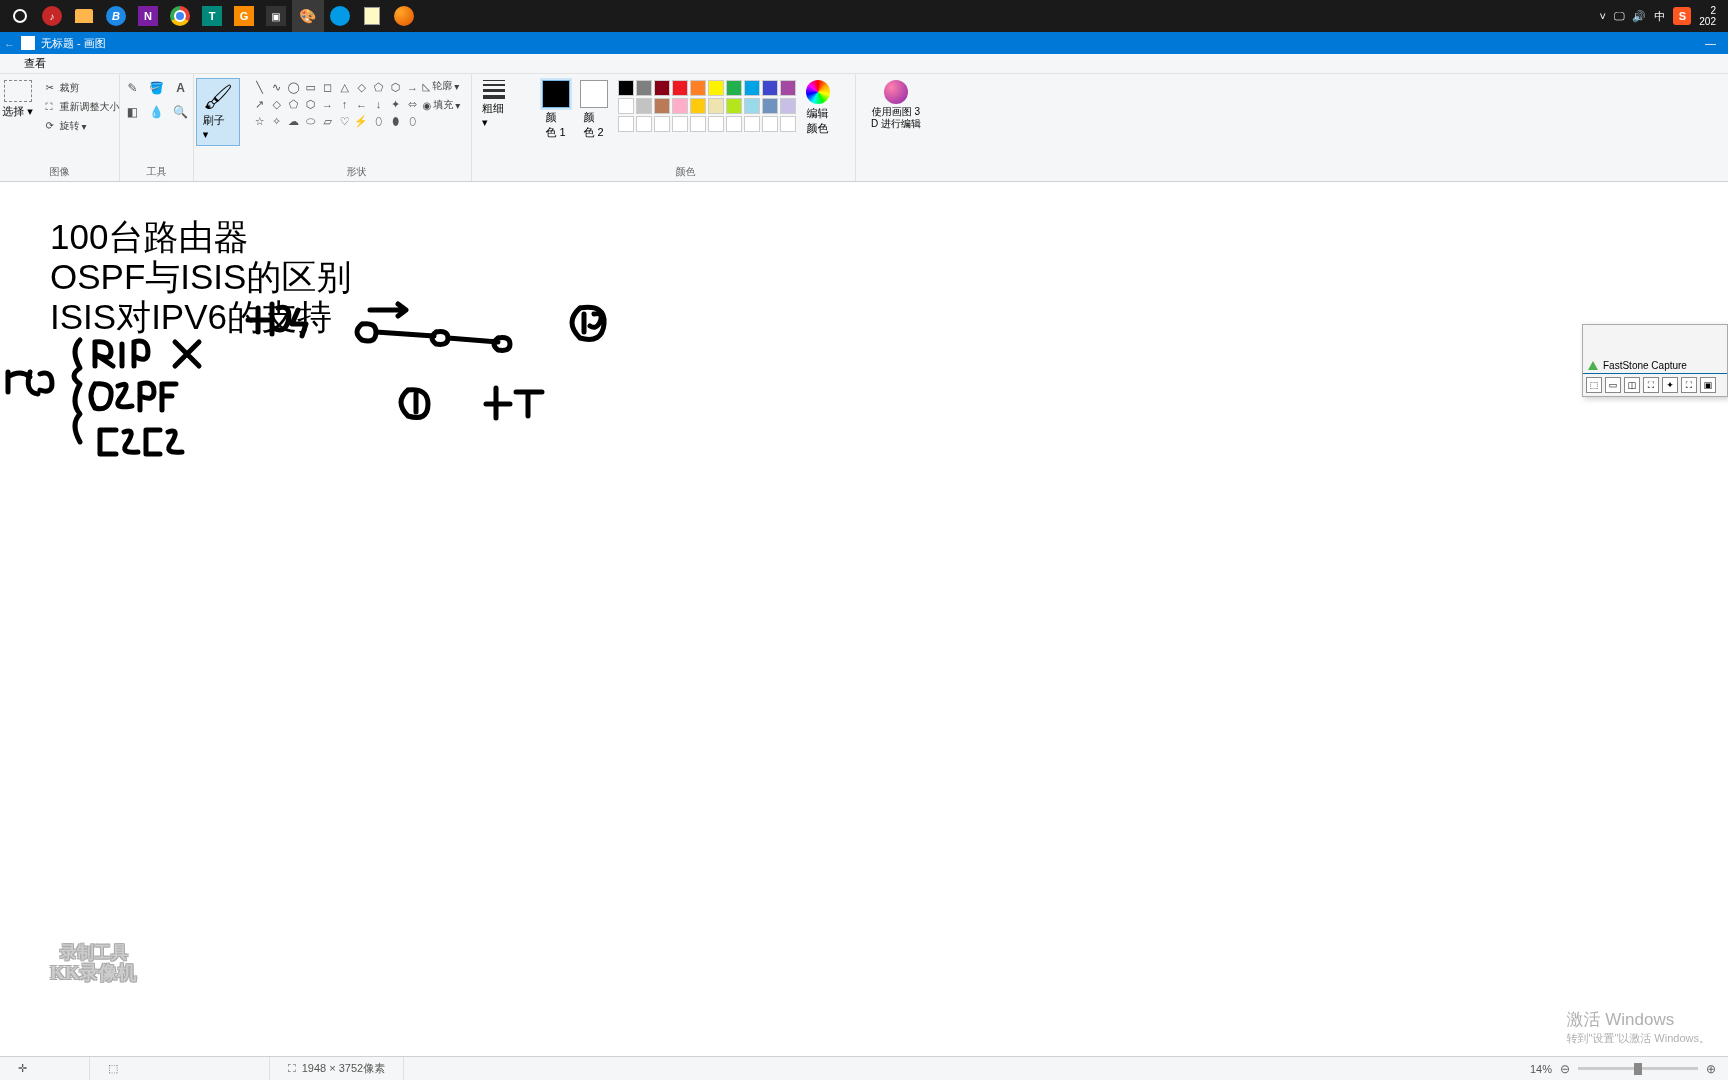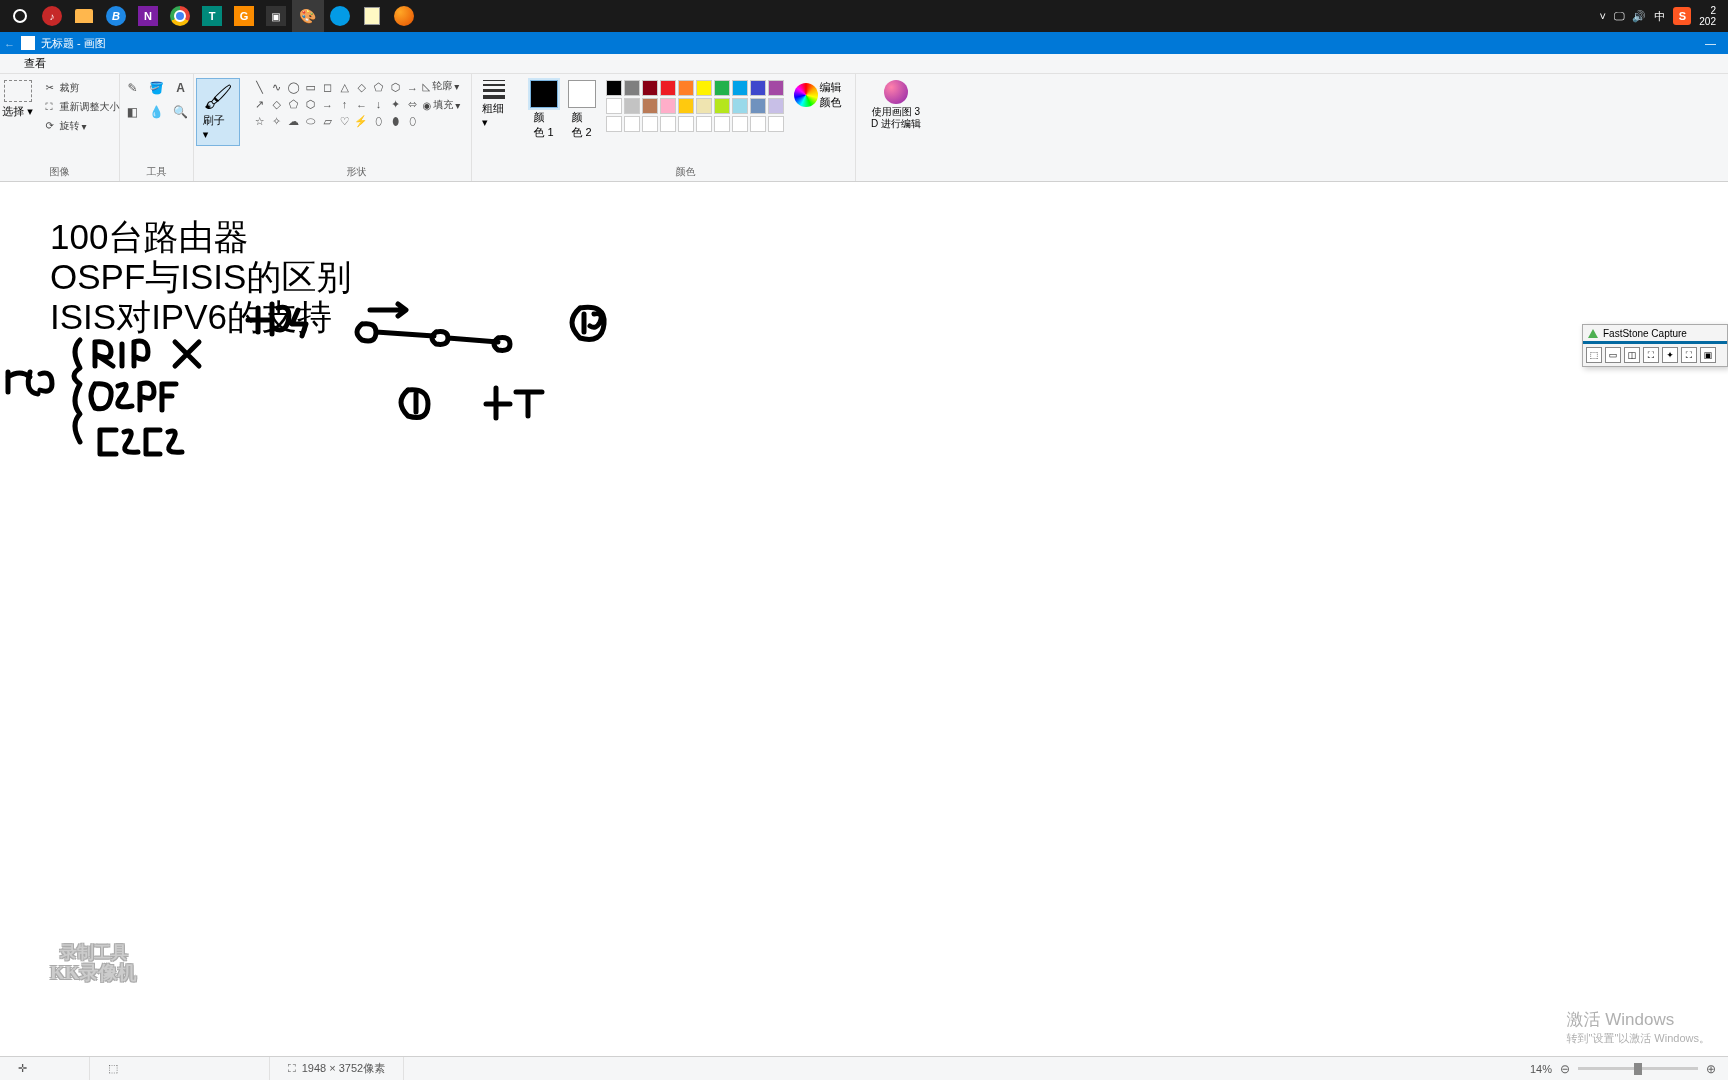--- a/index.html
+++ b/index.html
@@ -62,42 +62,42 @@
 .size-lines { display:flex; flex-direction:column; gap:3px; align-items:center; }
 .size-lines div { background:#333; width:22px; }
 
 .color-well { display:flex; flex-direction:column; align-items:center; gap:2px; cursor:pointer; padding:2px; }
 .color-box { width:28px; height:28px; border:1px solid #999; }
 .color-box.sel { border:1px solid #7ab4e0; box-shadow:0 0 0 2px #cde6f7; }
 
 .palette { display:grid; grid-template-columns:repeat(10,16px); gap:2px; padding:2px; }
 .palette div { width:16px; height:16px; border:1px solid #ccc; cursor:pointer; }
 
-.color-picker-btn { display:flex; flex-direction:row; align-items:center; gap:2px; cursor:pointer; padding:2px; }
+.color-picker-btn { display:flex; flex-direction:column; align-items:center; gap:2px; cursor:pointer; padding:2px; }
 .color-wheel { width:24px; height:24px; border-radius:50%; background:conic-gradient(red,orange,yellow,lime,cyan,blue,magenta,red); }
 
 .paint3d-btn { display:flex; flex-direction:column; align-items:center; gap:2px; cursor:pointer; padding:2px; font-size:10px; text-align:center; line-height:1.2; }
 .paint3d-icon { width:24px; height:24px; border-radius:50%; background:radial-gradient(circle at 30% 30%,#ff80ab,#8e24aa); }
 
 
 .canvas-wrap { position:absolute; top:182px; left:0; right:0; bottom:24px; background:#f5f6f7; overflow:hidden; }
 .canvas { background:#fff; width:100%; height:100%; position:relative; }
 .typed { position:absolute; font-size:35px; color:#000; font-weight:400; }
 .drawn { position:absolute; }
 .stroke { stroke:#000; stroke-width:5; fill:none; stroke-linecap:round; stroke-linejoin:round; }
 
 .watermark1 { position:absolute; bottom:92px; left:60px; color:#ccc; font-size:17px; font-weight:600; text-shadow:1px 1px 0 #aaa,-1px -1px 0 #aaa,1px -1px 0 #aaa,-1px 1px 0 #aaa; font-family:"Microsoft YaHei"; }
 .watermark2 { position:absolute; bottom:70px; left:50px; color:#ccc; font-size:19px; font-weight:700; text-shadow:1px 1px 0 #aaa,-1px -1px 0 #aaa,1px -1px 0 #aaa,-1px 1px 0 #aaa; font-family:"Microsoft YaHei"; }
 .activate { position:absolute; right:18px; bottom:34px; text-align:left; color:#b0b0b0; }
 .activate .l1 { font-size:17px; }
 .activate .l2 { font-size:11px; }
 
 
 .faststone { position:absolute; right:0; top:324px; width:146px; background:#f4f4f4; border:1px solid #aaa; box-shadow:2px 2px 6px rgba(0,0,0,.2); font-size:10px; }
-.faststone-title { padding:2px 4px; display:flex; align-items:center; gap:4px; border-bottom:3px solid #0369a1; }
+.faststone-title { padding:2px 4px; display:flex; align-items:center; gap:4px; border-bottom:1px solid #0369a1;margin-top:32px; }
 .faststone-title svg { width:12px; height:12px; }
 .faststone-body { display:flex; gap:3px; padding:3px; }
 .faststone-body div { width:16px; height:16px; border:1px solid #888; background:#fff; cursor:pointer; display:flex; align-items:center; justify-content:center; font-size:9px; }
 
 
 .statusbar { position:absolute; bottom:0; left:0; right:0; height:24px; background:#f5f6f7; border-top:1px solid #d0d0d0; display:flex; align-items:center; font-size:11px; color:#555; }
 .statusbar .cell { padding:0 18px; border-right:1px solid #e1e1e1; height:100%; display:flex; align-items:center; gap:6px; }
 .statusbar .zoom { margin-left:auto; display:flex; align-items:center; gap:6px; padding-right:10px; }
 .zoom-track { width:120px; height:3px; background:#ccc; position:relative; }
 .zoom-thumb { position:absolute; left:50%; top:-4px; width:8px; height:12px; background:#888; transform:translateX(-50%); }

